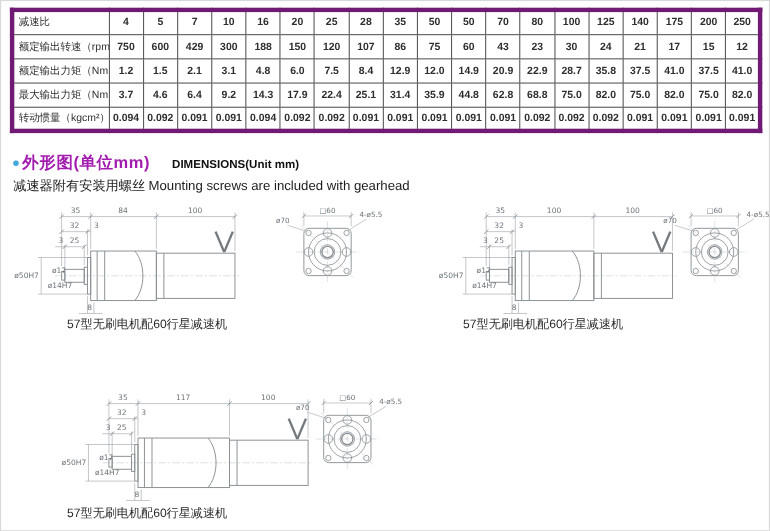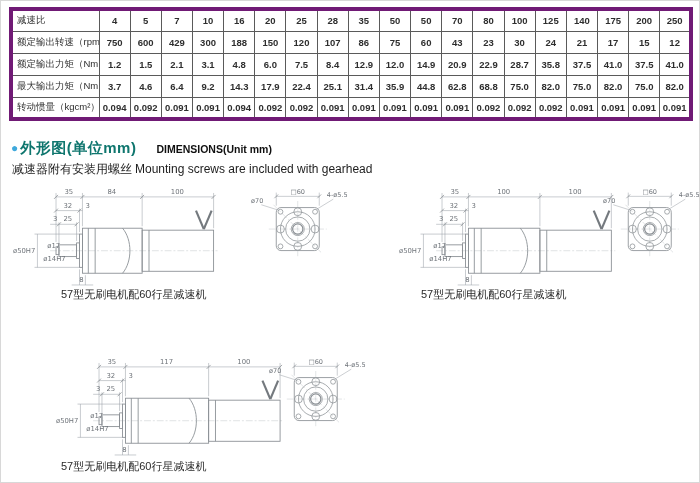--- a/index.html
+++ b/index.html
@@ -17,21 +17,21 @@
   }
   .spec-table th, .spec-table td {
     border:1px solid #5a5a5a; height:22px; text-align:center;
     font-size:9.5px; color:#2e2e2e; white-space:nowrap; overflow:hidden;
   }
   .spec-table th { width:88px; text-align:left; padding-left:4px; font-weight:normal; }
   .spec-table td { font-weight:600; }
   
   .sec-head { position:absolute; left:10px; top:138px; display:flex; align-items:baseline; }
   .bullet { color:#3FA9DC; font-size:12px; margin-right:2px; position:relative; top:-1px; }
-  .title-cn { font-size:15px; font-weight:bold; color:#0f766e; letter-spacing:0.5px; }
+  .title-cn { font-size:15px; font-weight:bold; color:#a21caf; letter-spacing:0.5px; }
   .title-en { font-size:10.5px; font-weight:bold; color:#101010; margin-left:20px; }
   .sec-sub { position:absolute; left:11px; top:160px; font-size:12px; color:#1c1c1c; }
   .sec-sub .en { margin-left:3px; }
   
   svg.dwg { position:absolute; overflow:visible; }
   .dwg rect, .dwg path { fill:none; stroke:#8a8f94; stroke-width:0.9; }
   .dwg circle { fill:none; stroke:#8a8f94; stroke-width:0.8; }
   .dwg circle.bold { stroke-width:1.3; }
   .dwg line { stroke:#8a8f94; stroke-width:0.9; }
   .dwg line.dim, .dwg line.ext { stroke:#9aa0a6; stroke-width:0.55; }

